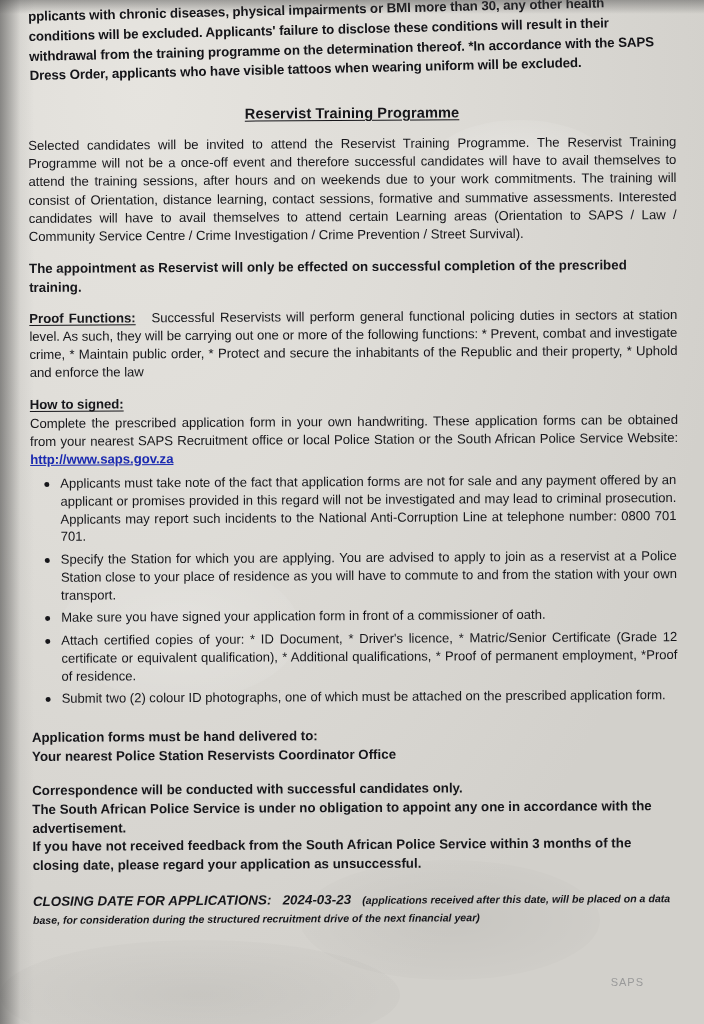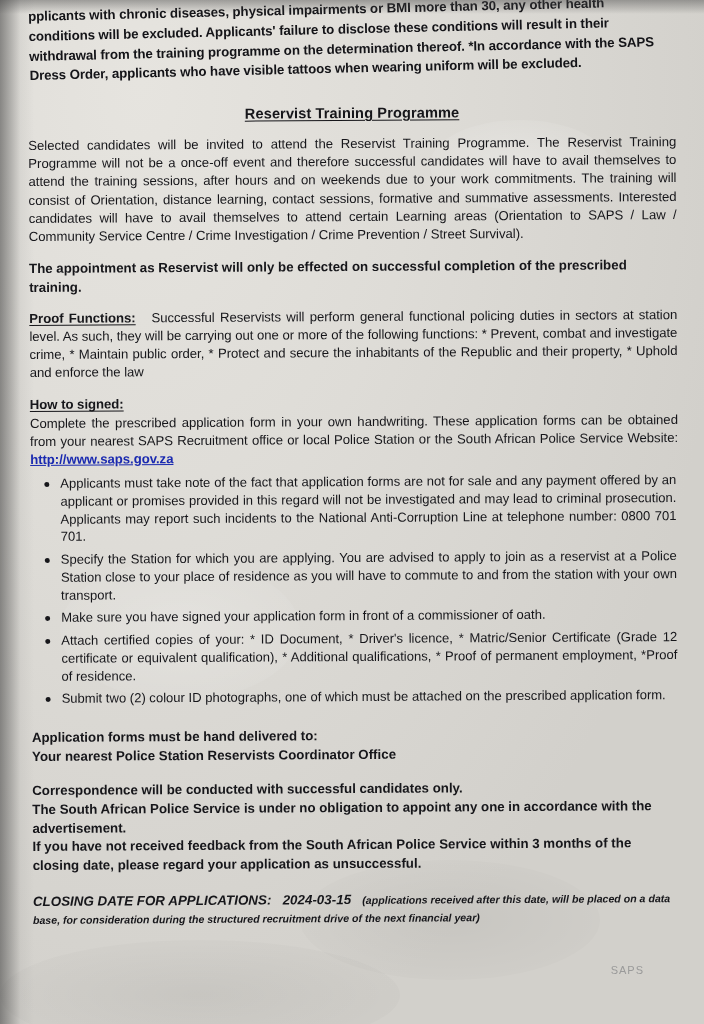--- a/index.html
+++ b/index.html
@@ -156,21 +156,21 @@
   }
   .closing .small-note {
     font-size: 10.6px;
     font-weight: 600;
     font-style: italic;
   }
 
   .footer-faint {
     position: absolute;
     right: 60px;
-    bottom: 48px;
+    bottom: 36px;
     font-size: 11px;
     color: #9a9a9a;
     letter-spacing: 1px;
   }
 
   
   .blotch {
     position: absolute;
     border-radius: 50%;
     pointer-events: none;
@@ -242,21 +242,21 @@
 
       <div class="spacer-16"></div>
 
       <p class="strong-para">Correspondence will be conducted with successful candidates only.</p>
       <p class="strong-para">The South African Police Service is under no obligation to appoint any one in accordance with the advertisement.</p>
       <p class="strong-para">If you have not received feedback from the South African Police Service within 3 months of the closing date, please regard your application as unsuccessful.</p>
 
       <div class="closing">
         <span>CLOSING DATE FOR APPLICATIONS:</span>
         <span>&nbsp;</span>
-        <span>2024-03-15</span>
+        <span>2024-03-23</span>
         <span>&nbsp;</span>
         <span class="small-note">(applications received after this date, will be placed on a data base, for consideration during the structured recruitment drive of the next financial year)</span>
       </div>
 
     </div>
   </div>
 
   <div class="footer-faint">SAPS</div>
 </div>
 

